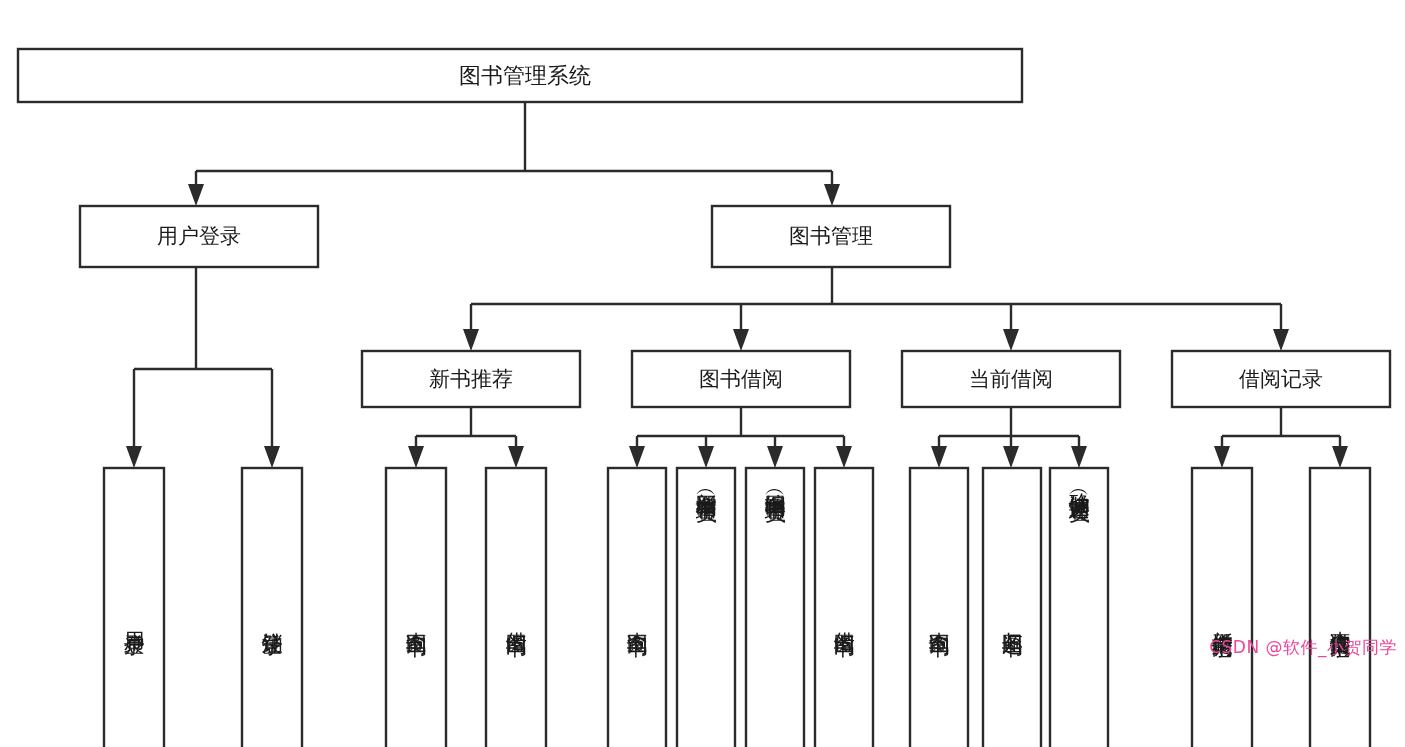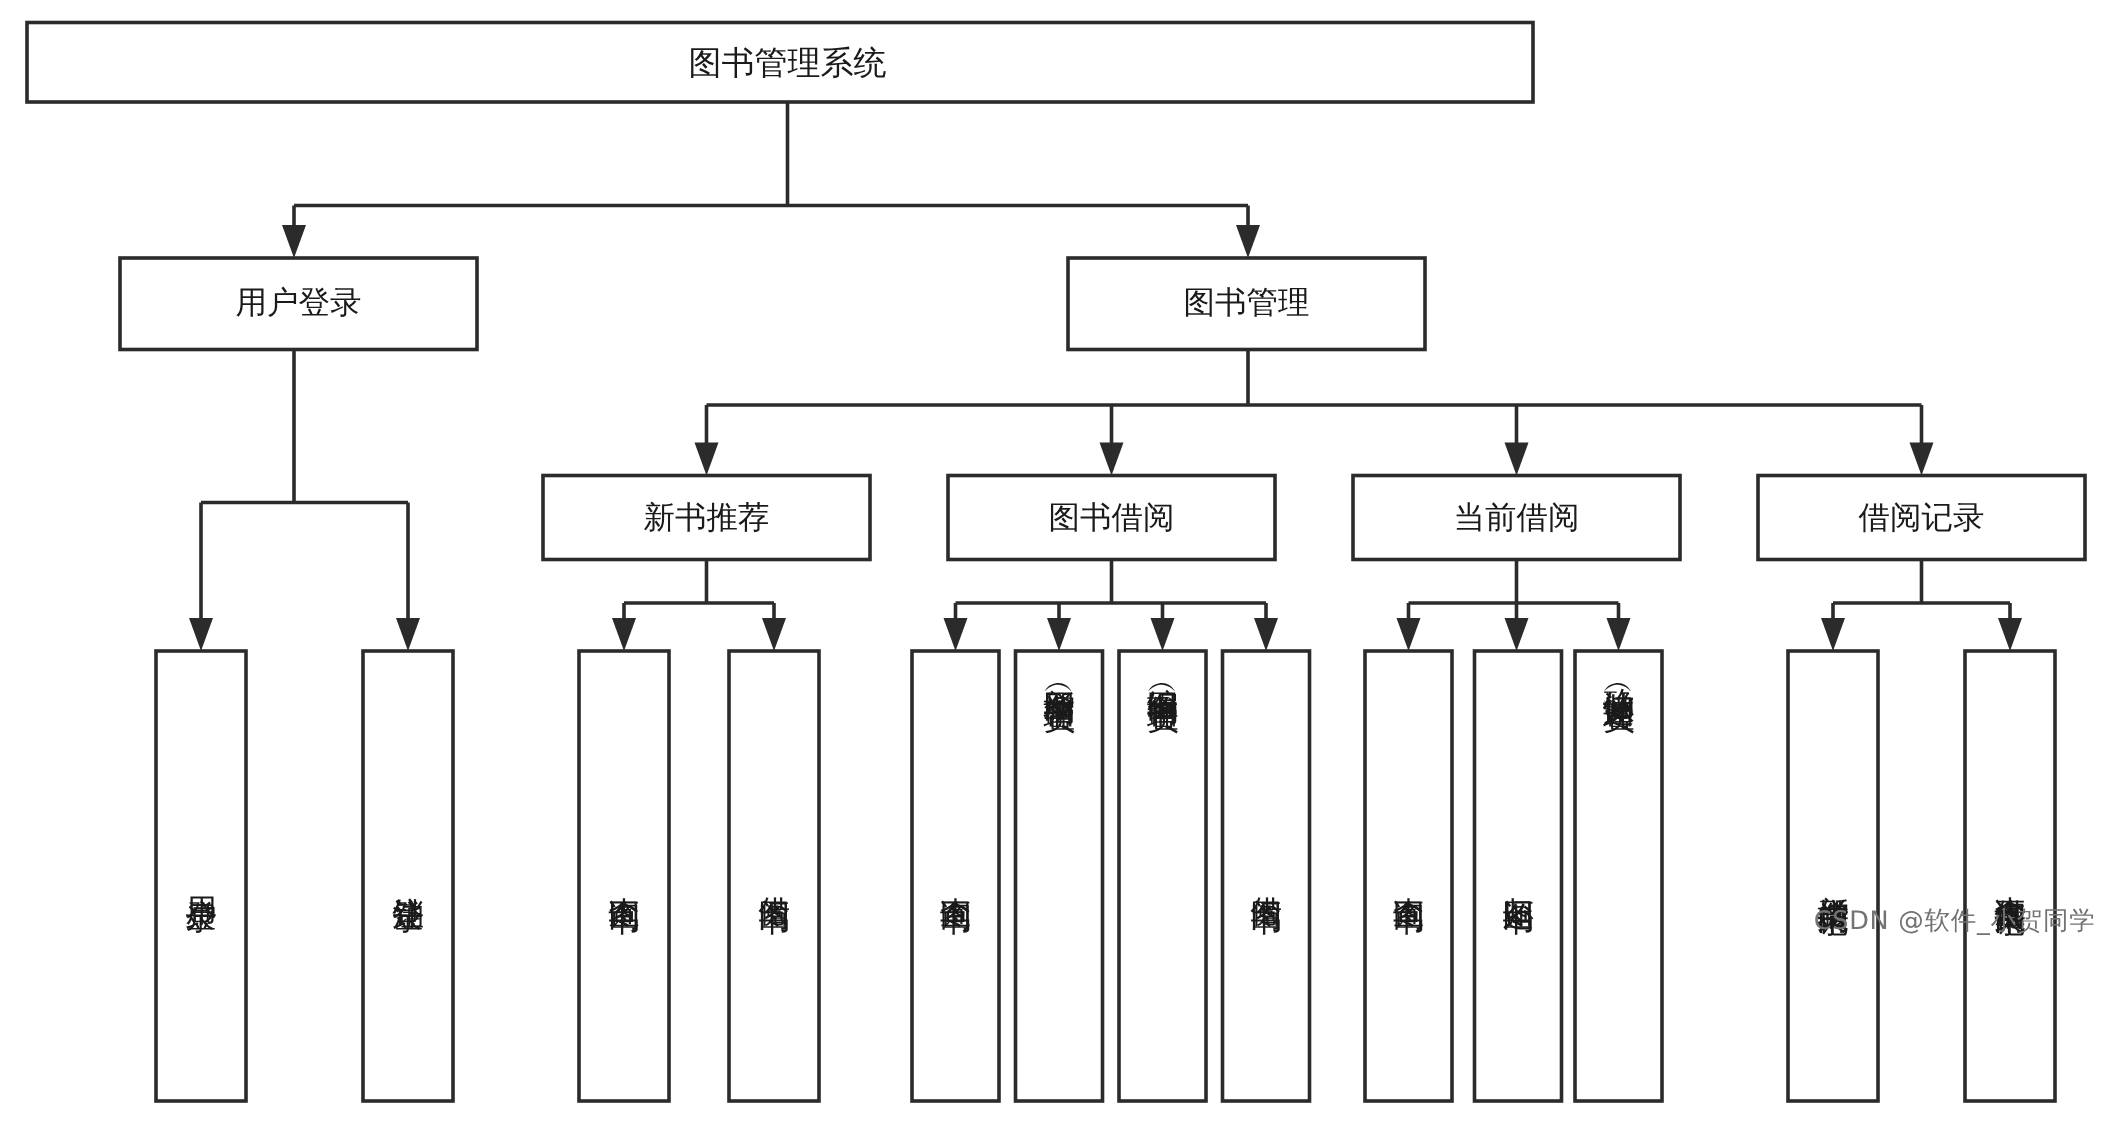--- a/index.html
+++ b/index.html
@@ -12,20 +12,21 @@
     width: 1405px;
     height: 747px;
     overflow: hidden;
     font-family: "DejaVu Sans", "Liberation Sans", sans-serif;
   }
   #diagram-root {
     position: relative;
     width: 1405px;
     height: 628px;
     background: #ffffff;
+    margin-top: 34px;
   }
   svg#diagram-canvas {
     position: absolute;
     left: 0;
     top: 0;
     width: 1405px;
     height: 747px;
     display: block;
   }
   .node-box {
@@ -77,21 +78,21 @@
     color: #1a1a1a;
     text-align: center;
     white-space: nowrap;
   }
   #watermark {
     position: absolute;
     right: 8px;
     bottom: 3px;
     font-family: "DejaVu Sans", "Liberation Sans", sans-serif;
     font-size: 17px;
-    color: #737373;
+    color: #ec4899;
     letter-spacing: 0.5px;
     white-space: nowrap;
   }
 </style>
 </head>
 <body>
 
 <div id="diagram-root">
 
   <svg id="diagram-canvas" viewBox="0 0 1405 747">

